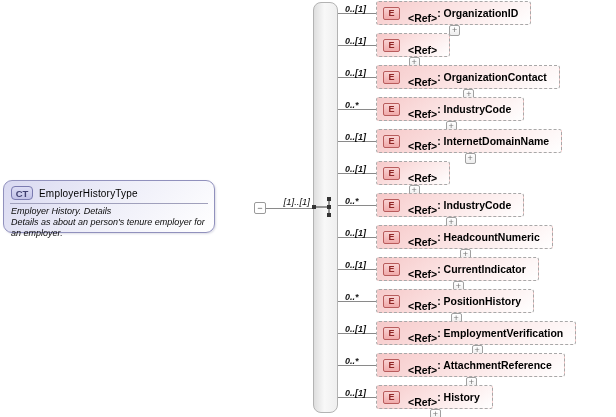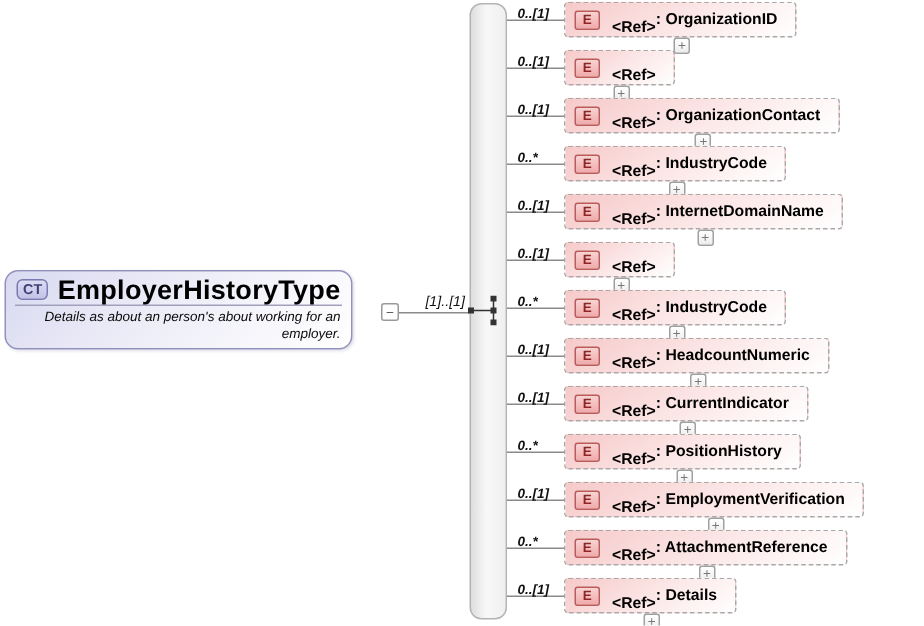--- a/index.html
+++ b/index.html
@@ -2,33 +2,32 @@
 <html><head>
 <meta charset="utf-8">
 <style>
   * { margin:0; padding:0; box-sizing:border-box; }
   html,body { width:616px; height:417px; background:#ffffff; overflow:hidden;
               font-family:"Liberation Sans", sans-serif; }
   #canvas { position:relative; width:616px; height:417px; background:#fff; }
 
   
   .ct-box{
-    position:absolute; left:3px; top:180px; width:232px; height:53px;
+    position:absolute; left:3px; top:180px; width:212px; height:53px;
     border:1px solid #9191bd; border-radius:9px;
     background:linear-gradient(135deg,#d9d9f1 0%, #ededf8 45%, #ffffff 100%);
     box-shadow:1px 1px 2px rgba(120,120,160,.25);
-    text-align:right;
   }
   .ct-head{ display:flex; align-items:center; gap:6px; padding:4px 7px 2px 7px; height:22px; }
   .ct-badge{
     width:22px; height:14px; border:1px solid #7a7ab0; border-radius:4px;
     background:linear-gradient(#dcdcf4,#c2c2e8); color:#3f3f70;
     font-size:9.5px; font-weight:bold; display:flex; align-items:center; justify-content:center;
   }
-  .ct-title{ font-size:18px; font-weight:bold; color:#000; letter-spacing:.2px; }
+  .ct-title{ font-size:10px; font-weight:normal; color:#000; letter-spacing:.2px; }
   .ct-sep{ border-top:1px solid #a0a0bc; margin:0 6px; }
   .ct-desc{ padding:2px 7px; font-size:9px; font-style:italic; color:#0a0a0a; line-height:11px; }
 
   
   .minus-box{
     position:absolute; left:254px; top:202px; width:12px; height:12px;
     border:1px solid #9a9a9a; background:#fff; border-radius:2px;
     font-size:9px; color:#555; display:flex; align-items:center; justify-content:center; line-height:1;
   }
   .plus-box{
@@ -79,21 +78,22 @@
 
 <div id="canvas">
 
   <div class="ct-box">
     <div class="ct-head">
       <span class="ct-badge">CT</span>
       <span class="ct-title">EmployerHistoryType</span>
     </div>
     <div class="ct-sep"></div>
     <div class="ct-desc">
-      <div>Details as about an person's about working for an employer.</div>
+      <div>Employer History. Details</div>
+      <div>Details as about an person's tenure employer for an employer.</div>
     </div>
   </div>
 
   <div class="minus-box">−</div>
 
   <div class="root-wire"></div>
   <div class="root-card">[1]..[1]</div>
 
   <div class="seq-bar"></div>
   <svg class="seq-icon" viewBox="0 0 24 20" xmlns="http://www.w3.org/2000/svg">
@@ -223,19 +223,19 @@
         <span class="e-name">: AttachmentReference</span>
       </div>
       <div class="plus-box">+</div>
     </div>
       <div class="row" style="top: 385px;">
       <span class="wire"></span>
       <span class="card">0..[1]</span>
       <div class="elem-box">
         <span class="e-badge">E</span>
         <span class="e-ref">&lt;Ref&gt;</span>
-        <span class="e-name">: Details</span>
+        <span class="e-name">: History</span>
       </div>
       <div class="plus-box">+</div>
     </div>
     </div>
 
 </div>
 
 </body></html>

